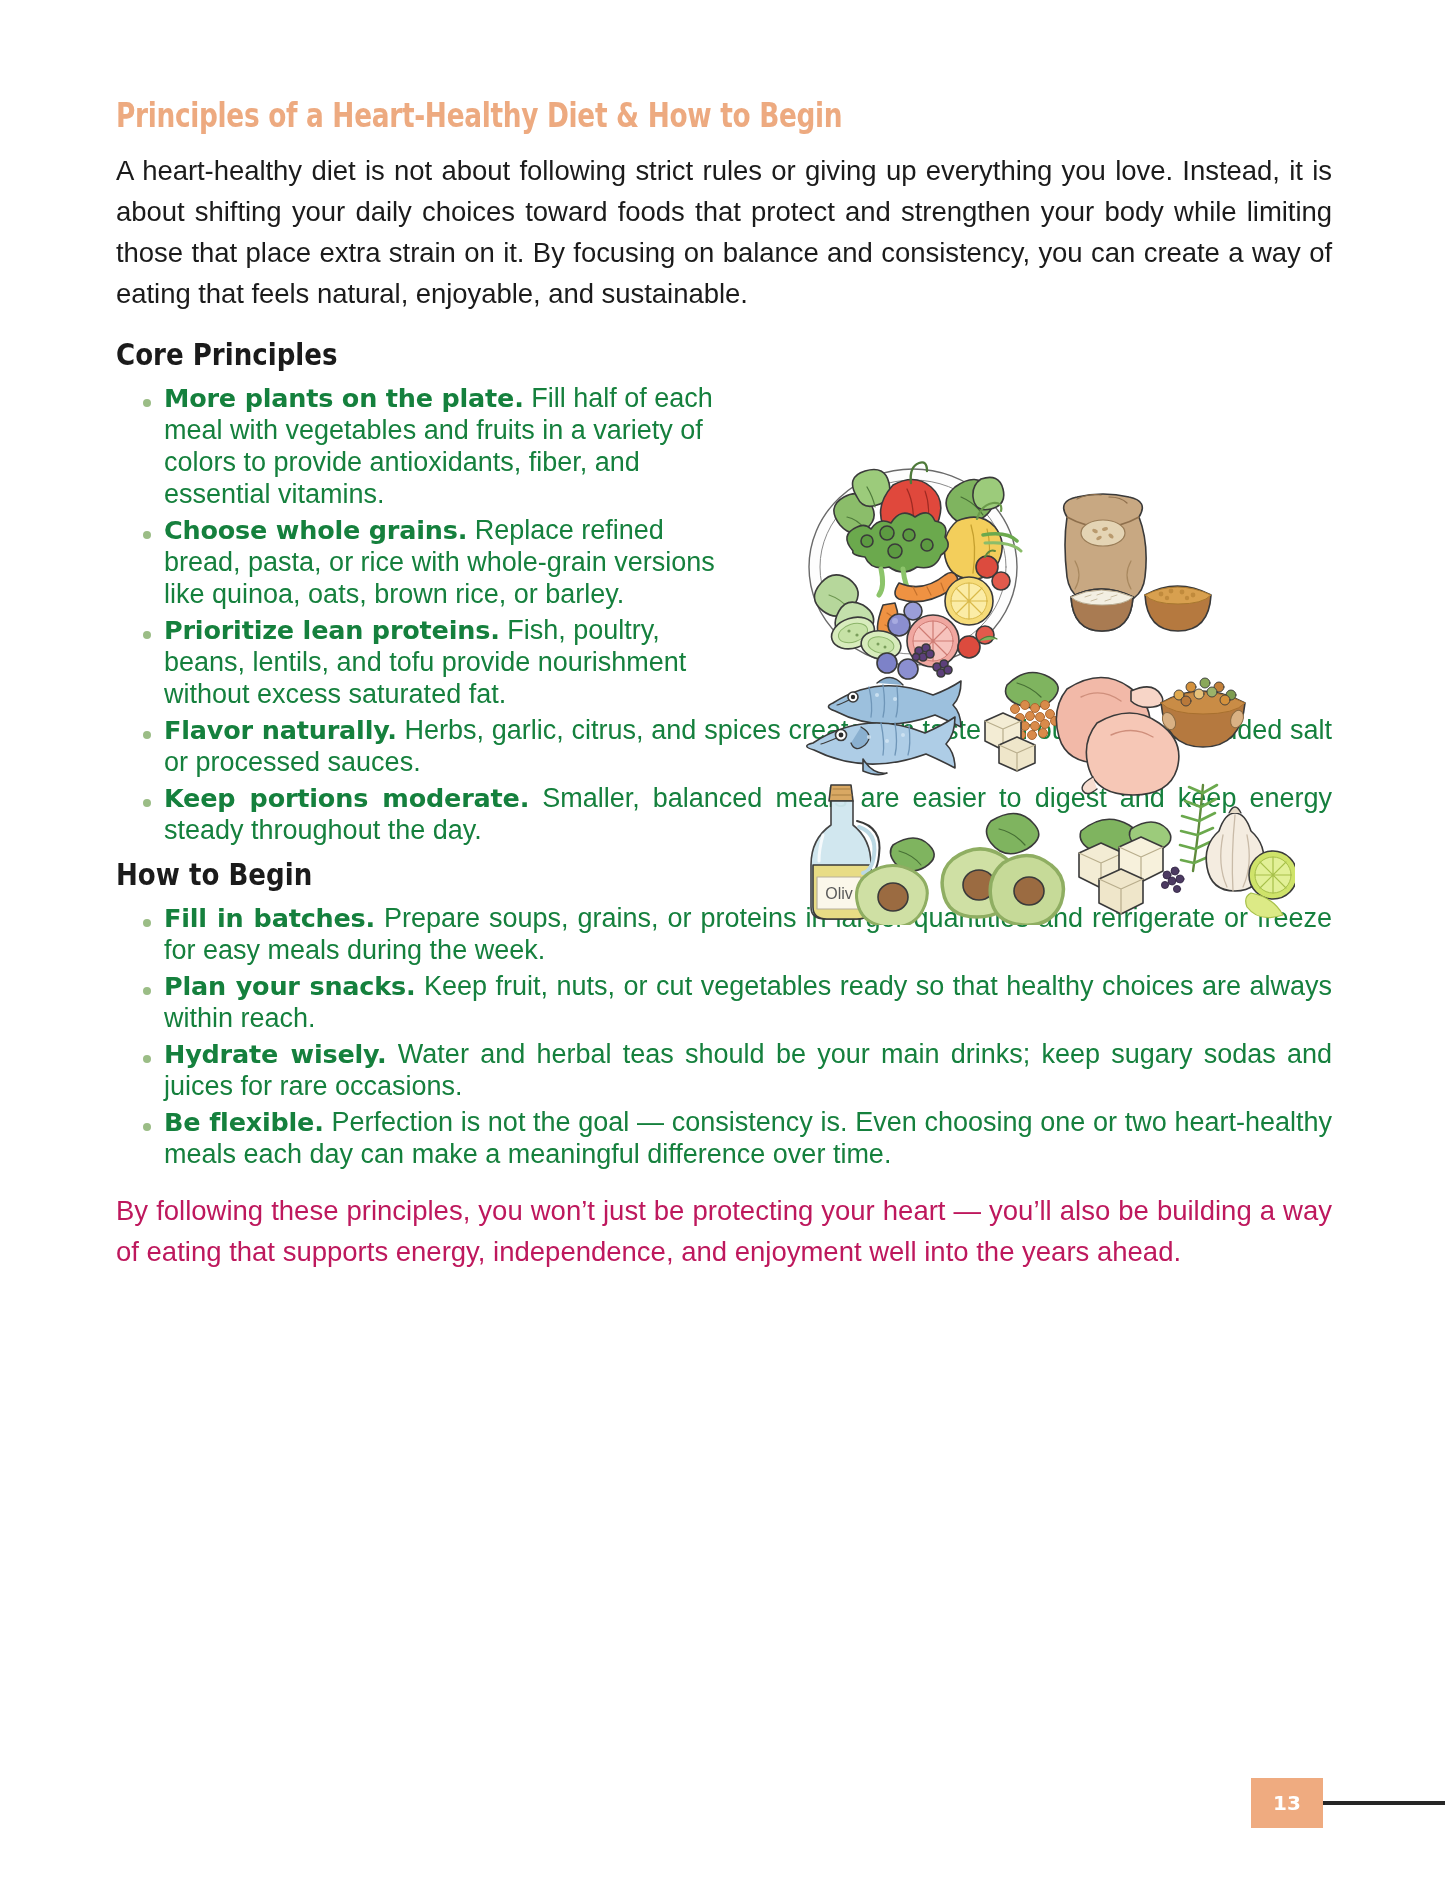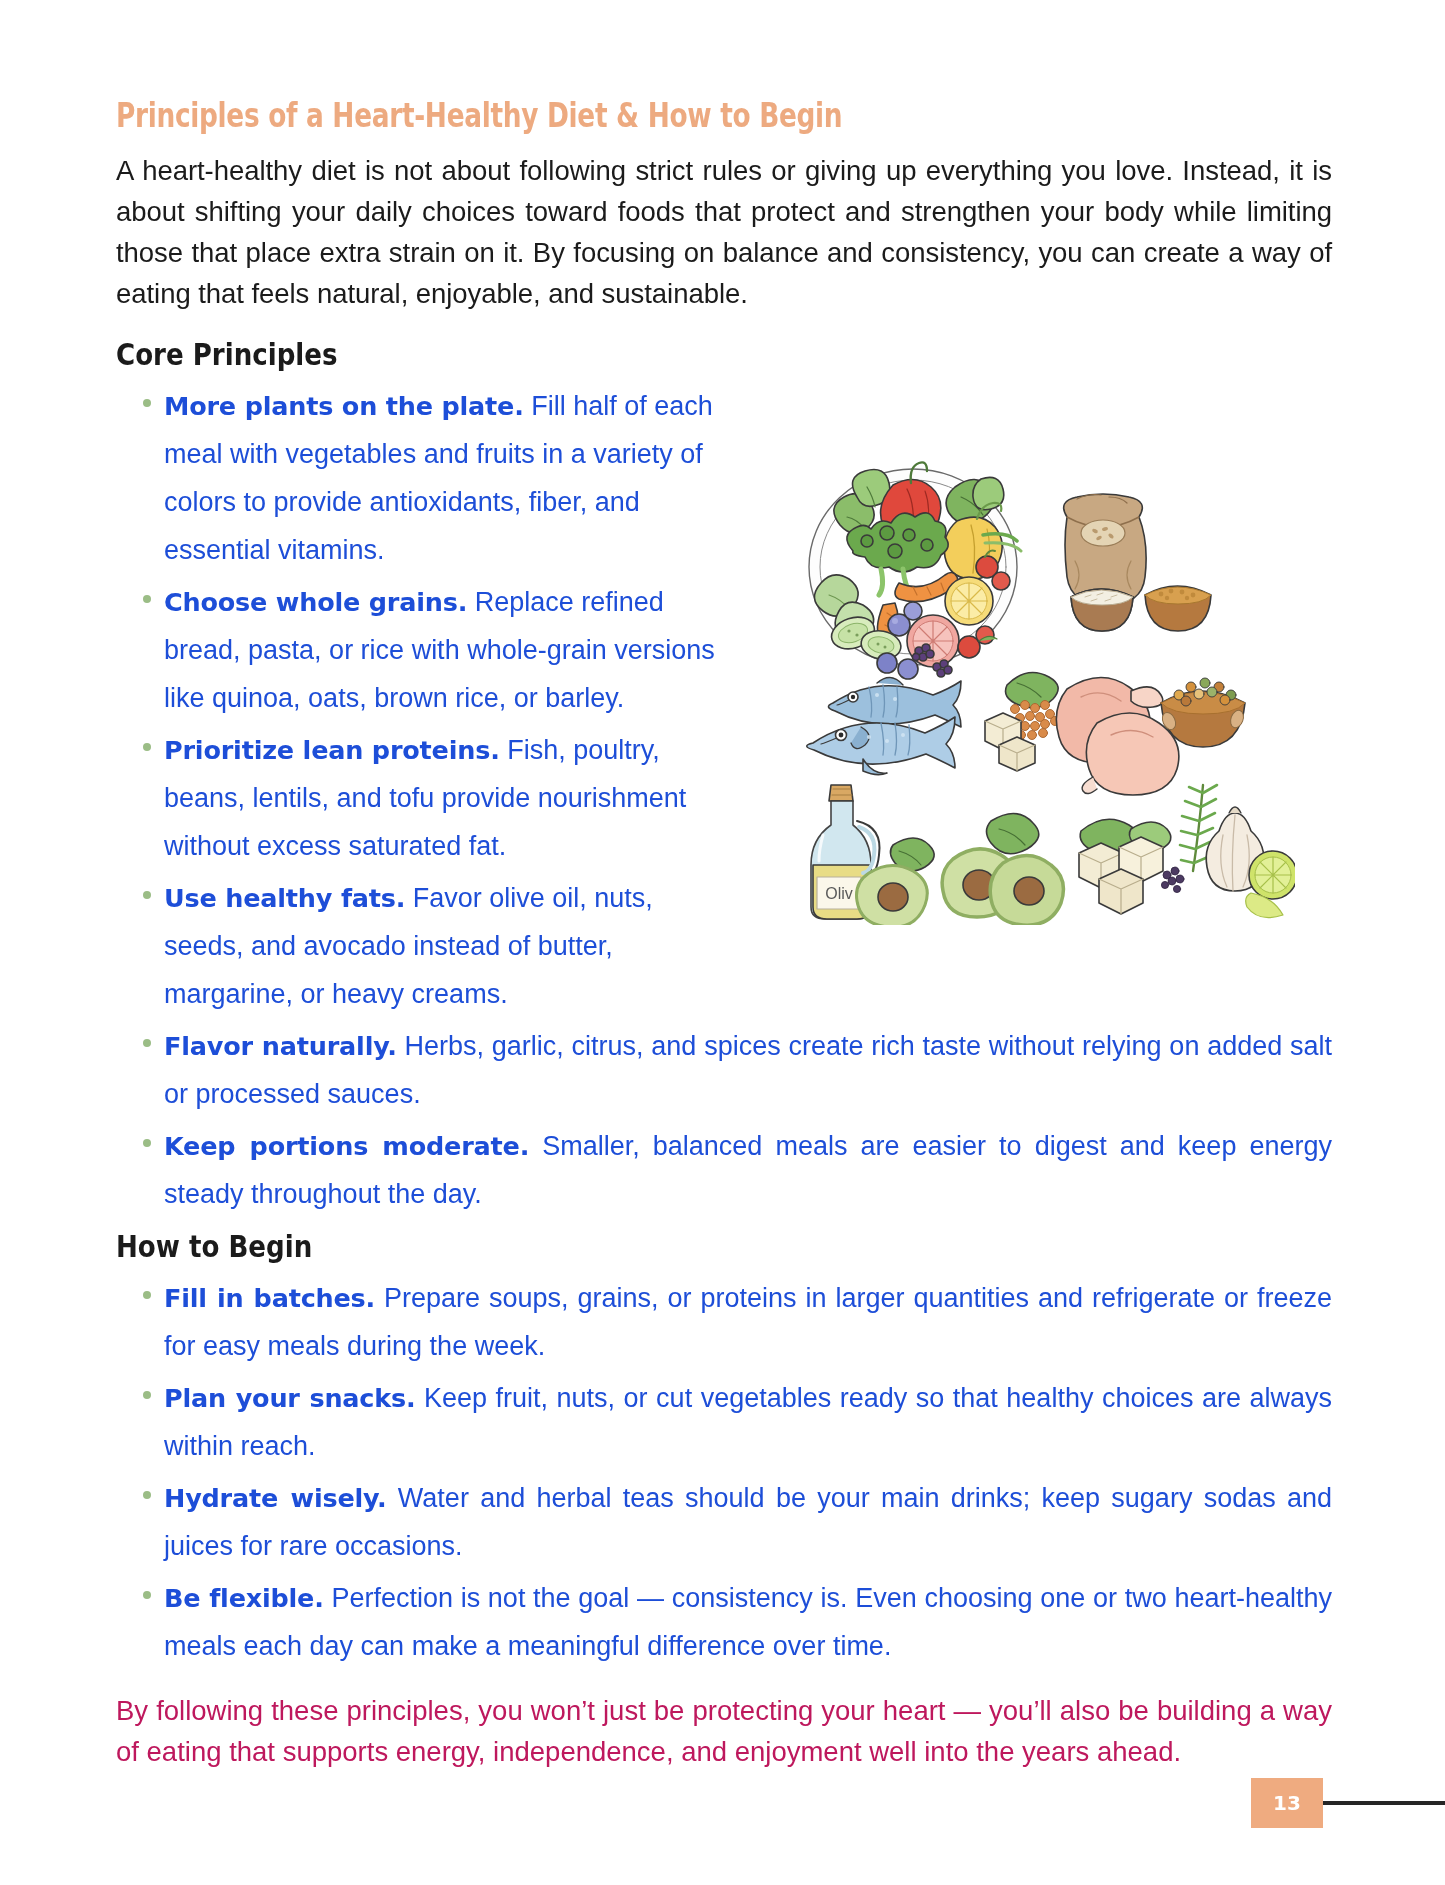--- a/index.html
+++ b/index.html
@@ -70,22 +70,22 @@
   .bullets {
     list-style: none;
     margin: 0;
     padding: 0;
   }
   .bullet {
     position: relative;
     padding-left: 48px;
     margin-bottom: 4px;
     font-size: 27px;
-    line-height: 48px;
-    color: #1d4ed8;
+    line-height: 32px;
+    color: #15803d;
     text-align: justify;
   }
   .bullet.narrow {
     width: 565px;
     text-align: left;
   }
   .bullet .dot {
     position: absolute;
     left: 27px;
     top: 17px;
@@ -163,24 +163,20 @@
         <span class="dot"></span>
         <b>More plants on the plate.</b><span> Fill half of each meal with vegetables and fruits in a variety of colors to provide antioxidants, fiber, and essential vitamins.</span>
       </li>
       <li class="bullet narrow">
         <span class="dot"></span>
         <b>Choose whole grains.</b><span> Replace refined bread, pasta, or rice with whole-grain versions like quinoa, oats, brown rice, or barley.</span>
       </li>
       <li class="bullet narrow">
         <span class="dot"></span>
         <b>Prioritize lean proteins.</b><span> Fish, poultry, beans, lentils, and tofu provide nourishment without excess saturated fat.</span>
-      </li>
-      <li class="bullet narrow">
-        <span class="dot"></span>
-        <b>Use healthy fats.</b><span> Favor olive oil, nuts, seeds, and avocado instead of butter, margarine, or heavy creams.</span>
       </li>
       <li class="bullet">
         <span class="dot"></span>
         <b>Flavor naturally.</b><span> Herbs, garlic, citrus, and spices create rich taste without relying on added salt or processed sauces.</span>
       </li>
       <li class="bullet">
         <span class="dot"></span>
         <b>Keep portions moderate.</b><span> Smaller, balanced meals are easier to digest and keep energy steady throughout the day.</span>
       </li>
     </ul>

